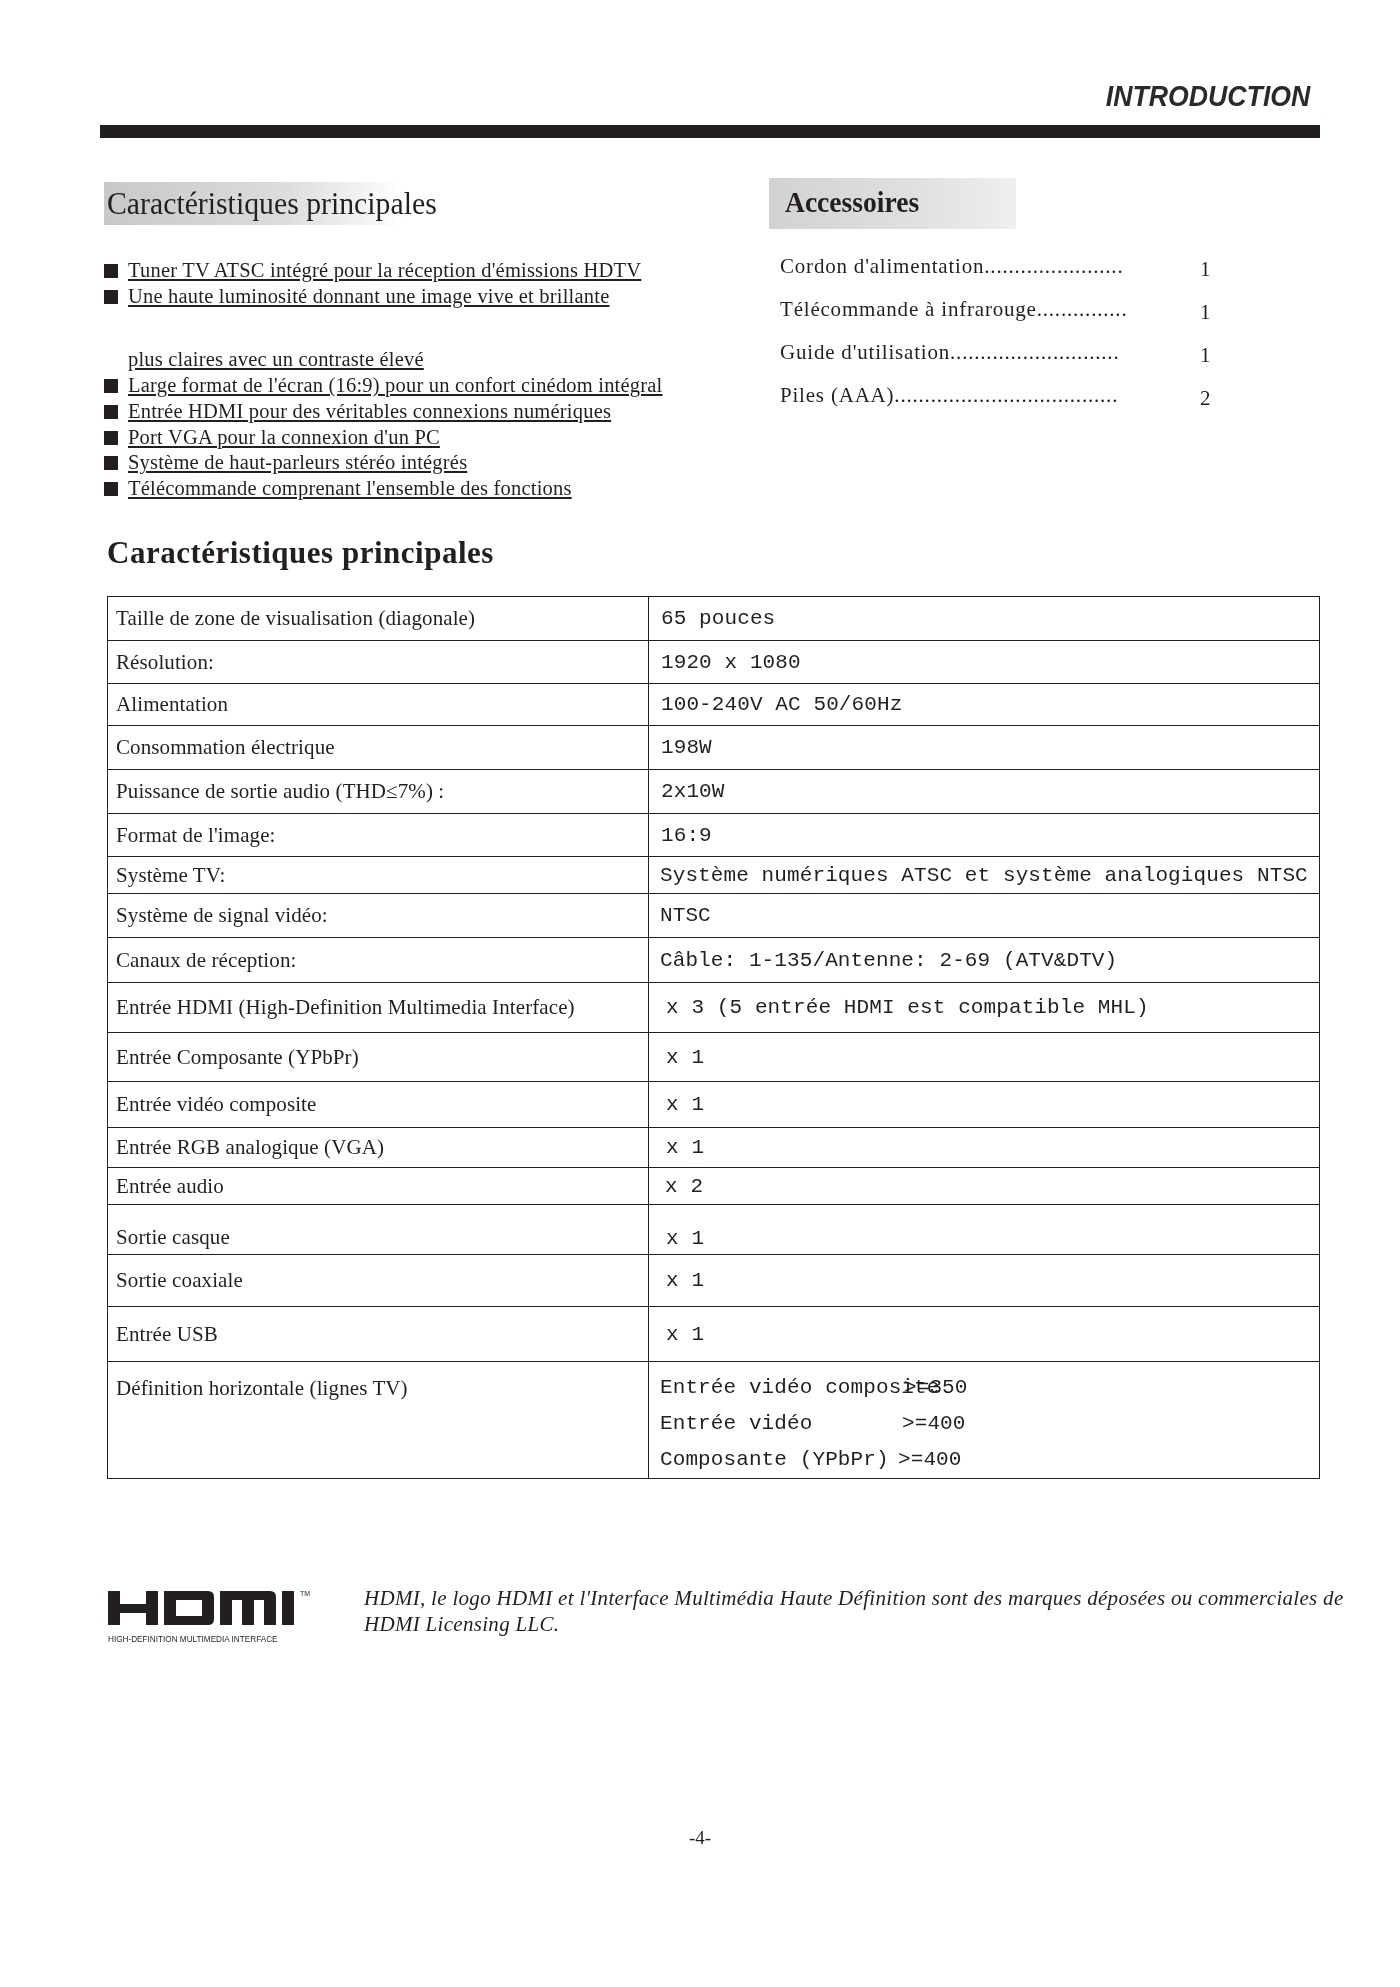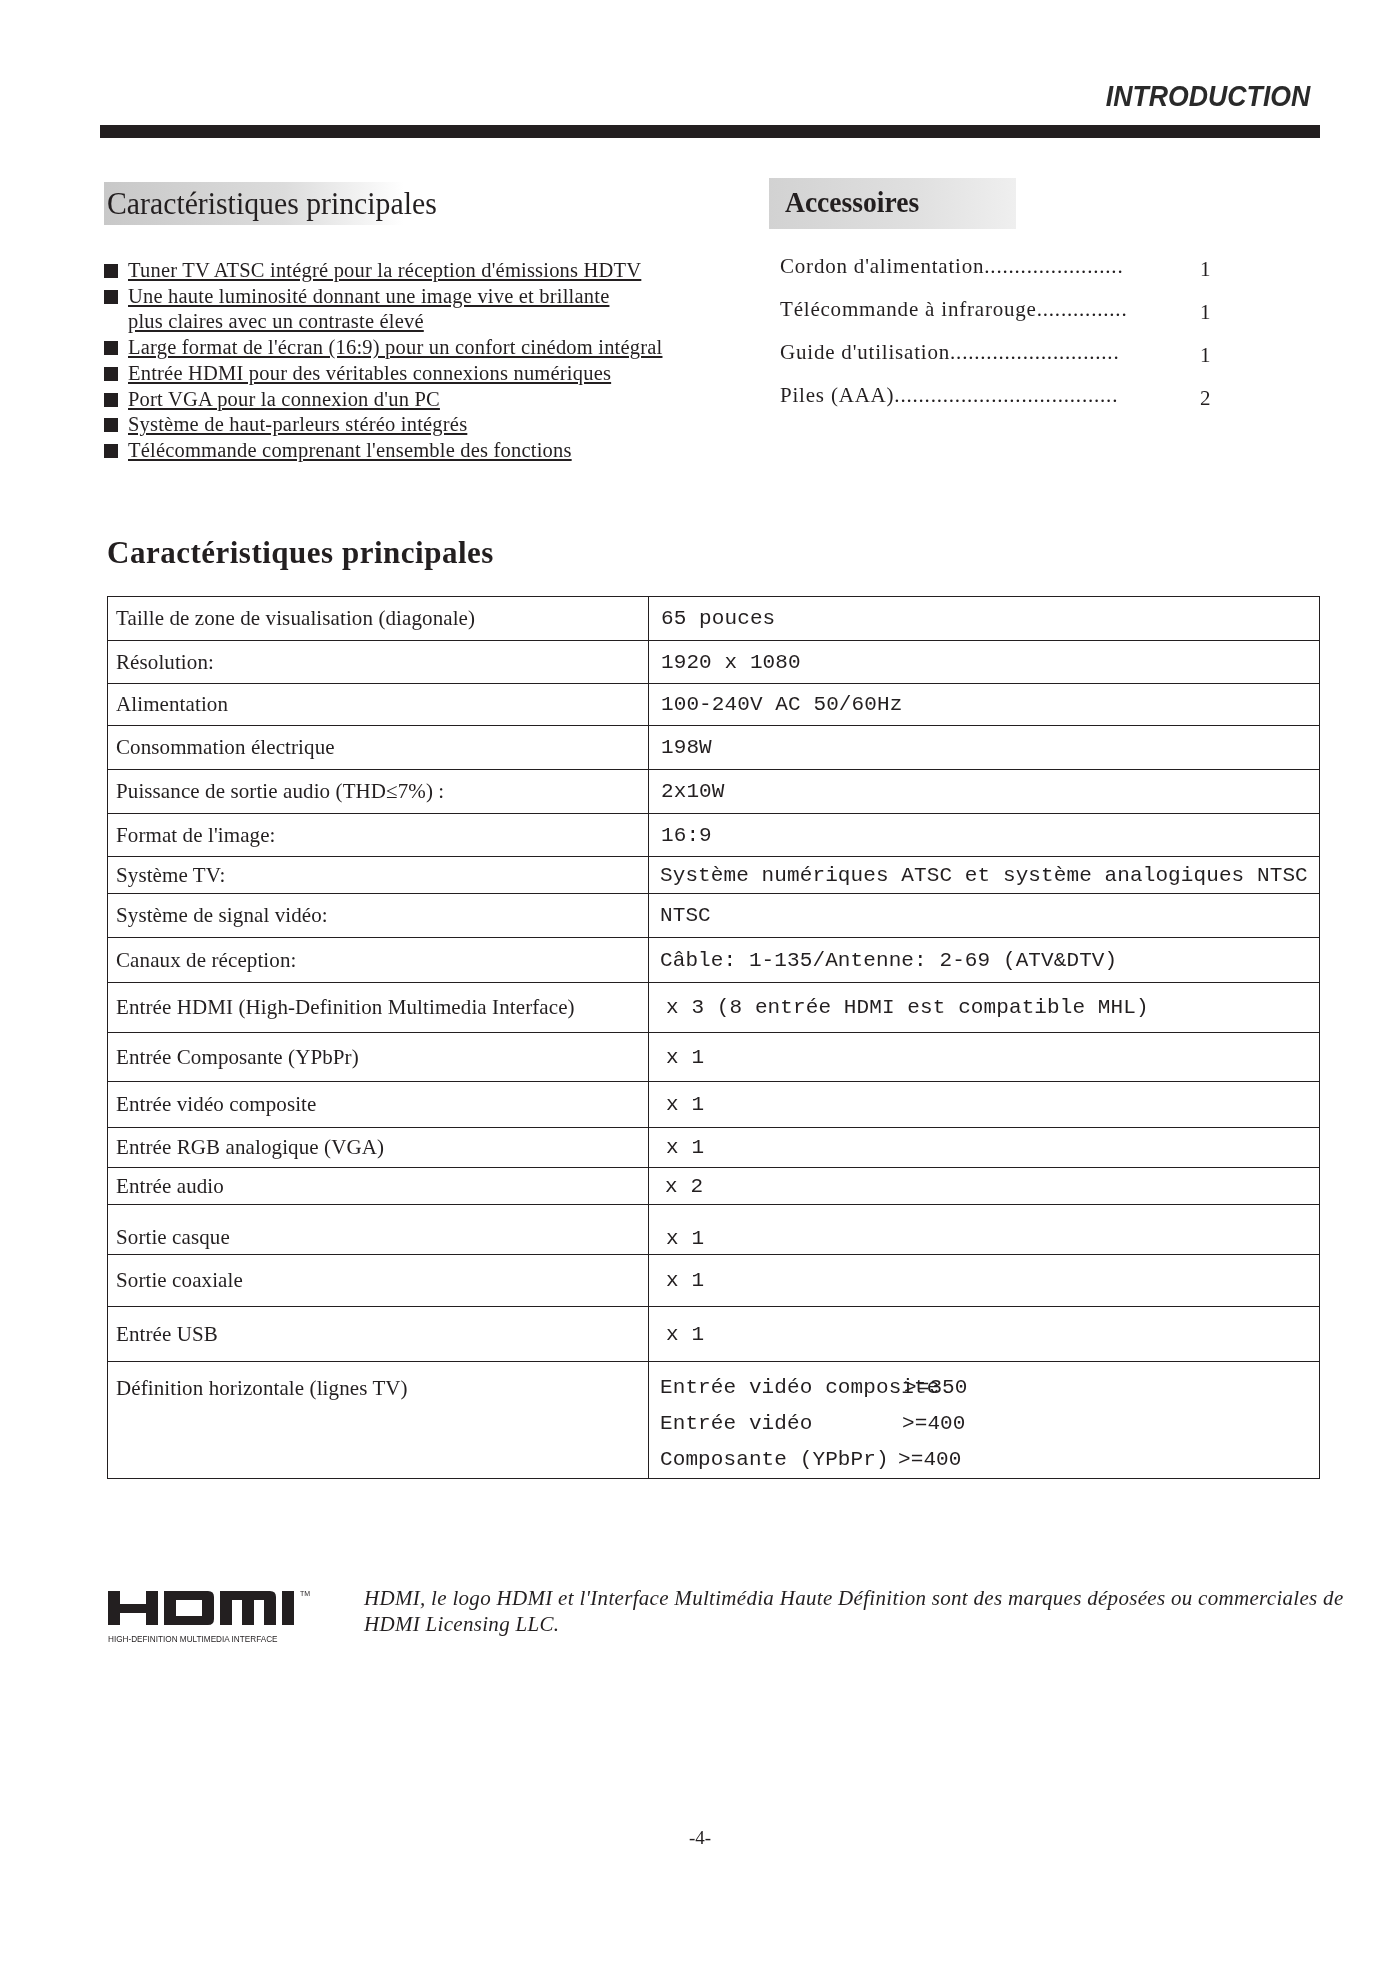--- a/index.html
+++ b/index.html
@@ -28,21 +28,21 @@
   }
 
   .features-list { left: 104px; top: 258px; margin: 0; padding: 0; list-style: none; text-decoration: underline; }
   .features-list li {
     font-size: 20.5px; line-height: 25.7px; white-space: nowrap; letter-spacing: 0.2px;
   }
   .features-list li .bullet {
     display: inline-block; width: 14px; height: 14px; background: #231f20;
     margin-right: 10px; vertical-align: -1px;
   }
-  .features-list li.cont { padding-left: 24px; }
+  .features-list li.cont { padding-left: 24px; margin-top: 38px; }
 
   
   .acc-heading {
     left: 769px; top: 178px; width: 247px; height: 51px;
     background: linear-gradient(90deg, #d2d2d2 0%, #e0e0e0 60%, #efefef 100%);
   }
   .acc-heading span {
     position: absolute; left: 16px; top: 8px; font-size: 29px; font-weight: bold;
     transform: scaleX(0.95); transform-origin: left center;
   }
@@ -160,21 +160,21 @@
     <tr style="height:44px">
       <td class="label-col">Système de signal vidéo:</td>
       <td class="value-col" style="padding-left:11px">NTSC</td>
     </tr>
     <tr style="height:45px">
       <td class="label-col">Canaux de réception:</td>
       <td class="value-col" style="padding-left:11px">Câble: 1-135/Antenne: 2-69 (ATV&amp;DTV)</td>
     </tr>
     <tr style="height:50px">
       <td class="label-col">Entrée HDMI (High-Definition Multimedia Interface)</td>
-      <td class="value-col indent">x 3 (8 entrée HDMI est compatible MHL)</td>
+      <td class="value-col indent">x 3 (5 entrée HDMI est compatible MHL)</td>
     </tr>
     <tr style="height:49px">
       <td class="label-col">Entrée Composante (YPbPr)</td>
       <td class="value-col indent">x 1</td>
     </tr>
     <tr style="height:46px">
       <td class="label-col">Entrée vidéo composite</td>
       <td class="value-col indent">x 1</td>
     </tr>
     <tr style="height:40px">

